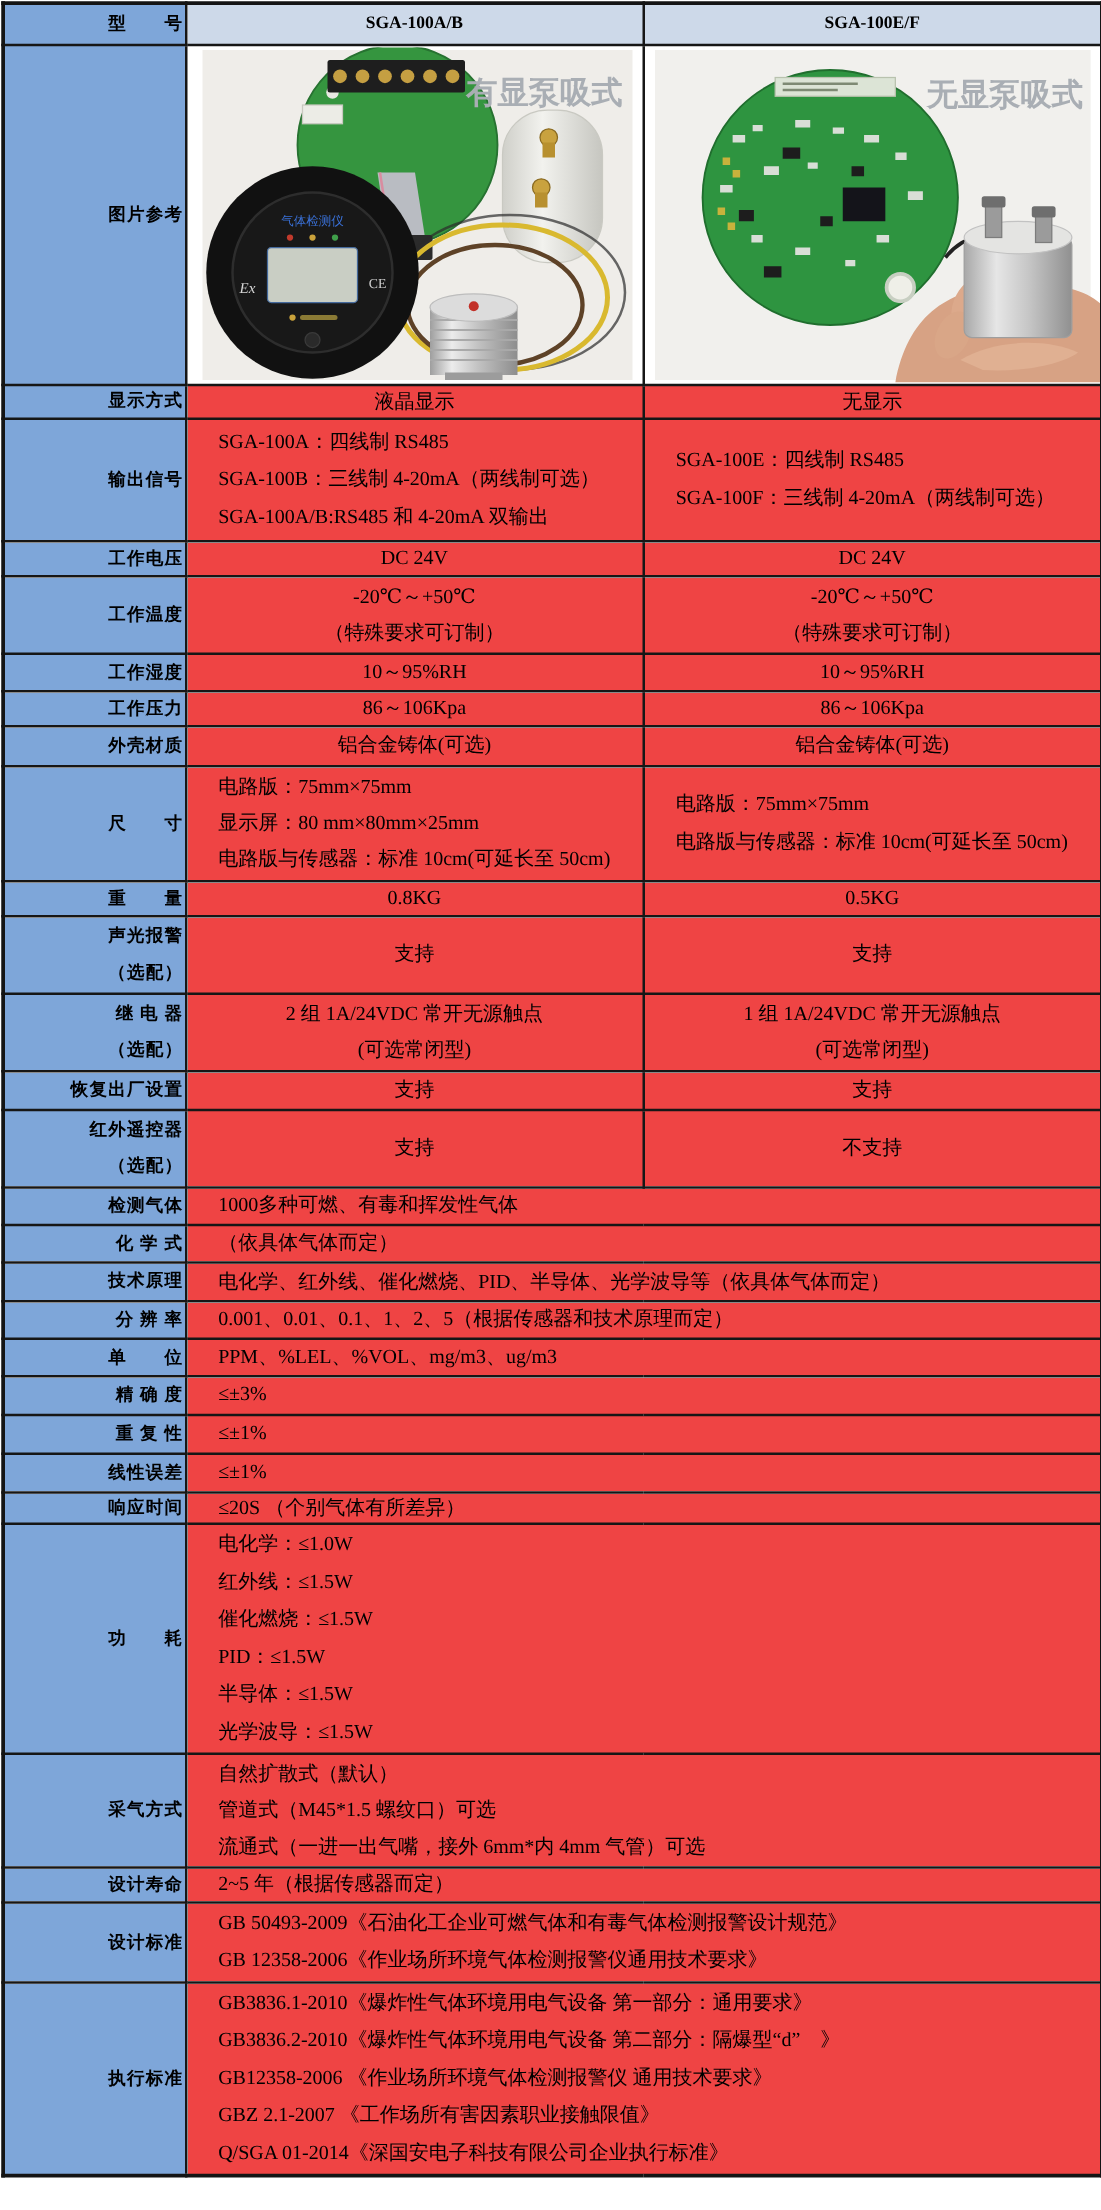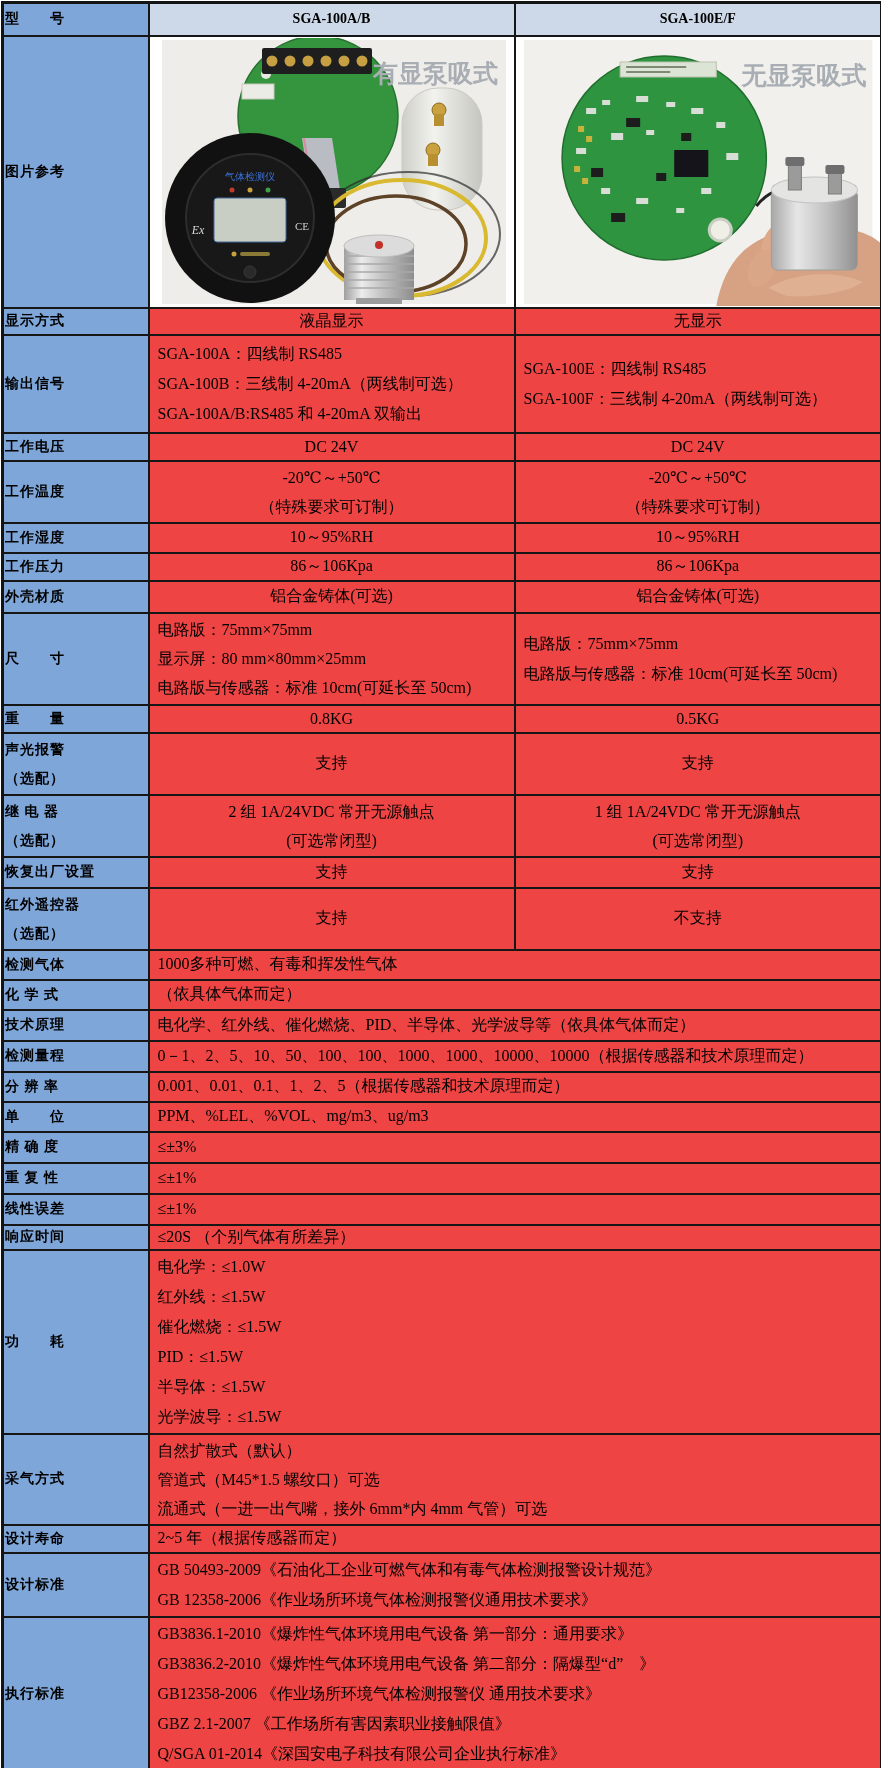--- a/index.html
+++ b/index.html
@@ -11,26 +11,26 @@
   table.spec{
     border-collapse:collapse;table-layout:fixed;
     width:879px;margin:1px 0 0 1px;
     border:3px solid #141414;
   }
   td{border:2px solid #161616;overflow:hidden;vertical-align:middle;}
   col.c-label{width:146px;}
   col.c-a{width:366px;}
   col.c-b{width:367px;}
   td.lbl{
-    background:#7EA6D9;font-weight:bold;text-align:left;
+    background:#7EA6D9;font-weight:bold;text-align:right;
     font-size:14px;letter-spacing:1px;
   }
   td.hval{background:#CDD9E9;font-weight:bold;text-align:center;font-size:14px;margin-left:20px;}
   td.val{background:#ef4444;text-align:center;font-size:16px;}
-  td.left{text-align:left;padding-left:8px;}
+  td.left{text-align:left;padding-left:25px;}
   td.photo{background:#ffffff;padding:0;}
   .ln{line-height:30px;white-space:nowrap;}
   .ln2{line-height:29px;white-space:nowrap;}
   svg{display:block;}
   .wm{font-family:"Liberation Sans","DejaVu Sans",sans-serif;font-weight:bold;}
 </style>
 </head>
 <body>
 
 <table class="spec">
@@ -301,24 +301,20 @@
   <tr style="height:30px">
     <td class="lbl">化 学 式</td>
     <td class="val left" colspan="2">（依具体气体而定）</td>
   </tr>
 
   <tr style="height:31px">
     <td class="lbl">技术原理</td>
     <td class="val left" colspan="2">电化学、红外线、催化燃烧、PID、半导体、光学波导等（依具体气体而定）</td>
   </tr>
 
-  <tr style="height:31px">
-    <td class="lbl">检测量程</td>
-    <td class="val left" colspan="2">0－1、2、5、10、50、100、100、1000、1000、10000、10000（根据传感器和技术原理而定）</td>
-  </tr>
 
   <tr style="height:30px">
     <td class="lbl">分 辨 率</td>
     <td class="val left" colspan="2">0.001、0.01、0.1、1、2、5（根据传感器和技术原理而定）</td>
   </tr>
 
   <tr style="height:30px">
     <td class="lbl">单　　位</td>
     <td class="val left" colspan="2">PPM、%LEL、%VOL、mg/m3、ug/m3</td>
   </tr>

